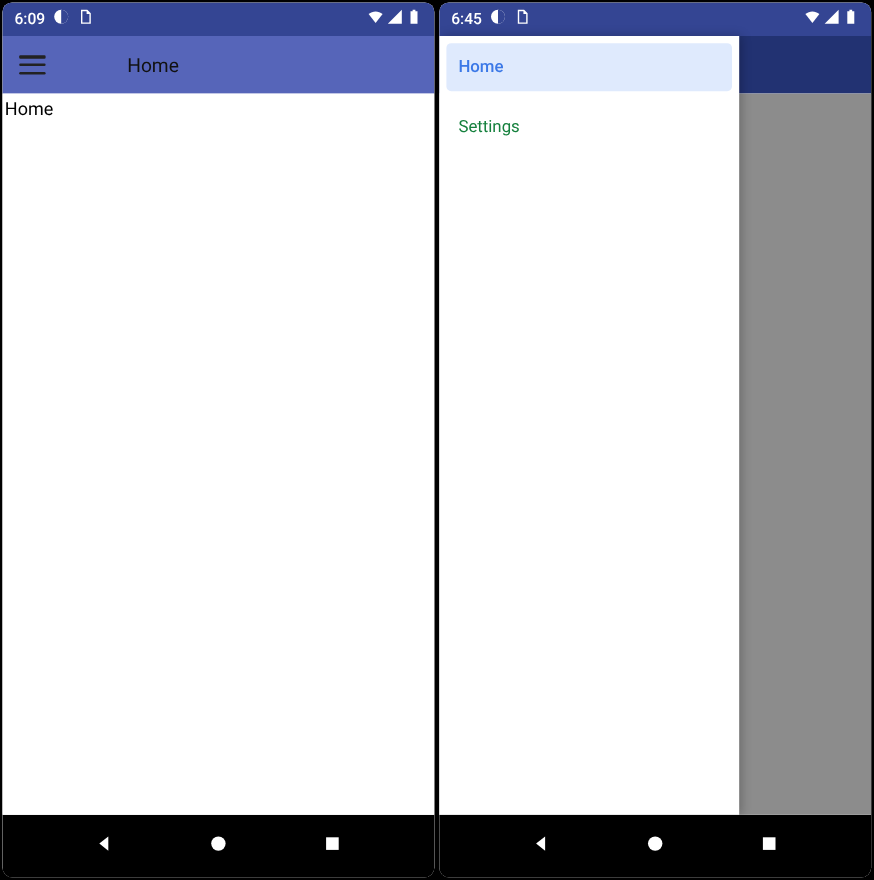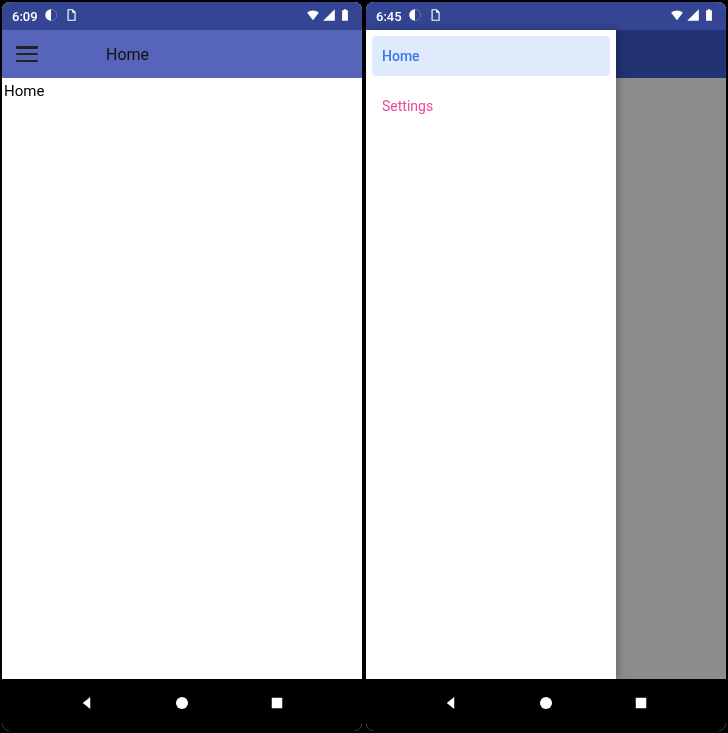--- a/index.html
+++ b/index.html
@@ -101,21 +101,21 @@
       padding: 6px 6px;
     }
     .drawer-item {
       height: 40px;
       display: flex;
       align-items: center;
       padding: 0 10px;
       font-size: 14px;
       border-radius: 4px;
       cursor: pointer;
-      color: #ec4899;
+      color: #15803d;
     }
     .drawer-item.selected {
       background: #dfeafd;
       color: #3b78e7;
       font-weight: 500;
     }
     .drawer-item + .drawer-item {
       margin-top: 10px;
     }
     .navbar {

